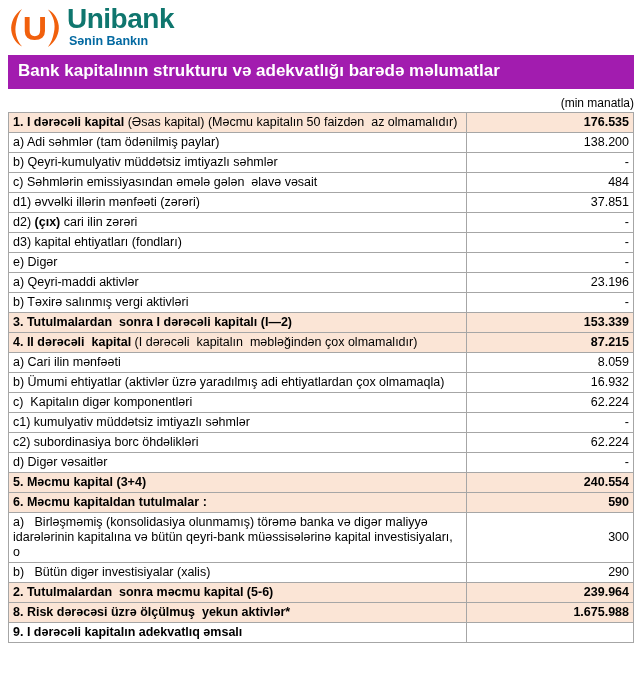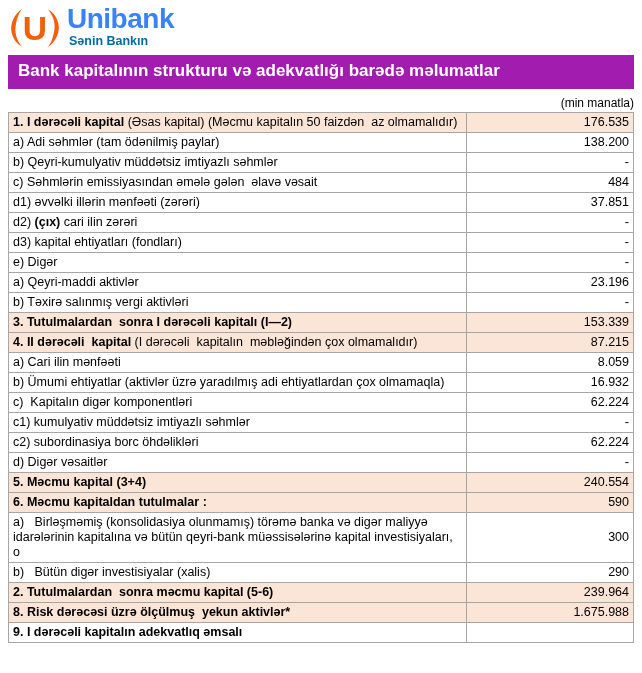--- a/index.html
+++ b/index.html
@@ -6,21 +6,21 @@
   body{
     width:642px;height:673px;overflow:hidden;background:#ffffff;
     font-family:"Liberation Sans", sans-serif;color:#000;
   }
   .page{width:642px;height:673px;overflow:hidden;position:relative;}
 
   
   .logo-row{display:flex;align-items:flex-start;margin:5px 0 0 10px;height:47px;}
   .logo-mark{flex:0 0 auto;margin-top:1px;}
   .logo-text{margin-left:7px;line-height:1;}
-  .logo-name{font-size:28px;font-weight:bold;color:#3b82f6;letter-spacing:-0.5px;}
+  .logo-name{font-size:28px;font-weight:bold;color:#0f766e;letter-spacing:-0.5px;}
   .logo-tagline{font-size:12.5px;font-weight:bold;color:#0369a1;margin-top:2px;margin-left:2px;}
 
   
   .title-bar{
     margin:3px 8px 0 8px;background:#a21caf;color:#ffffff;
     font-size:17px;font-weight:bold;line-height:22px;
     padding:5px 10px 7px 10px;
   }
 
   
@@ -36,21 +36,21 @@
   }
   table.capital td{
     border:1px solid #A6A6A6;
     font-size:12.5px;line-height:15px;
     padding:2px 4px;
     vertical-align:middle;
   }
   td.label{white-space:pre-wrap;margin-top:48px;}
   td.value{width:142px;text-align:right;padding-right:6px;}
   tr.section td{background:#FBE5D6;}
-  tr.section td.value{font-weight:normal;padding-left:20px;}
+  tr.section td.value{font-weight:bold;padding-left:20px;}
   .b{font-weight:bold;}
   .indent-0{padding-left:4px;}
   .indent-1{padding-left:12px;}
   .indent-2{padding-left:20px;}
 </style>
 </head>
 <body>
 
 <div class="page">
 

